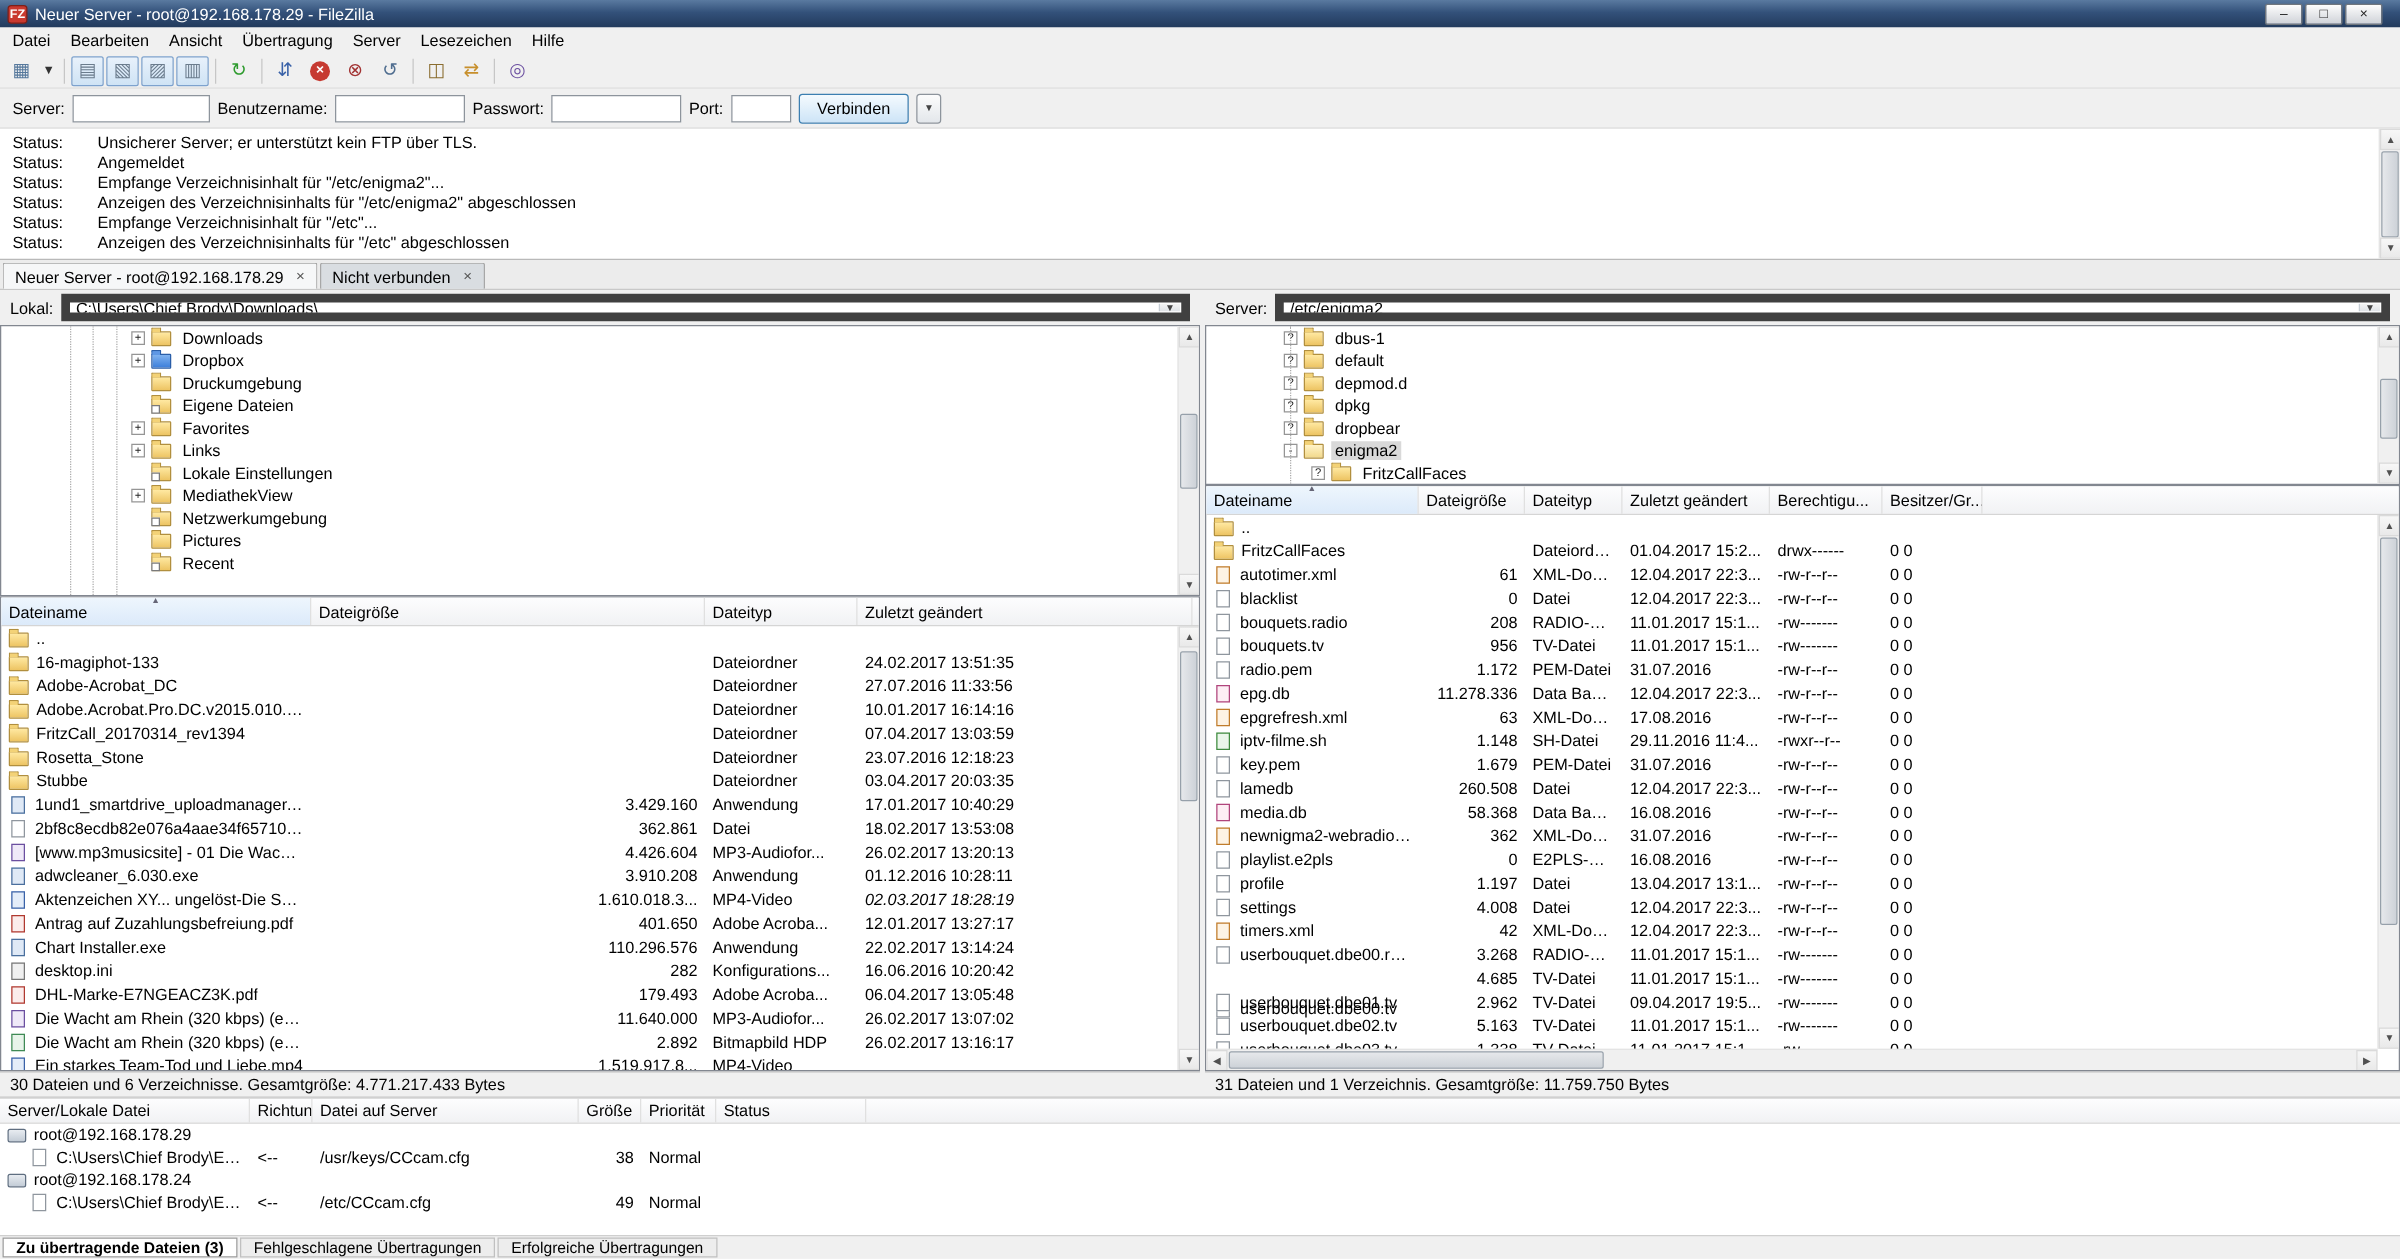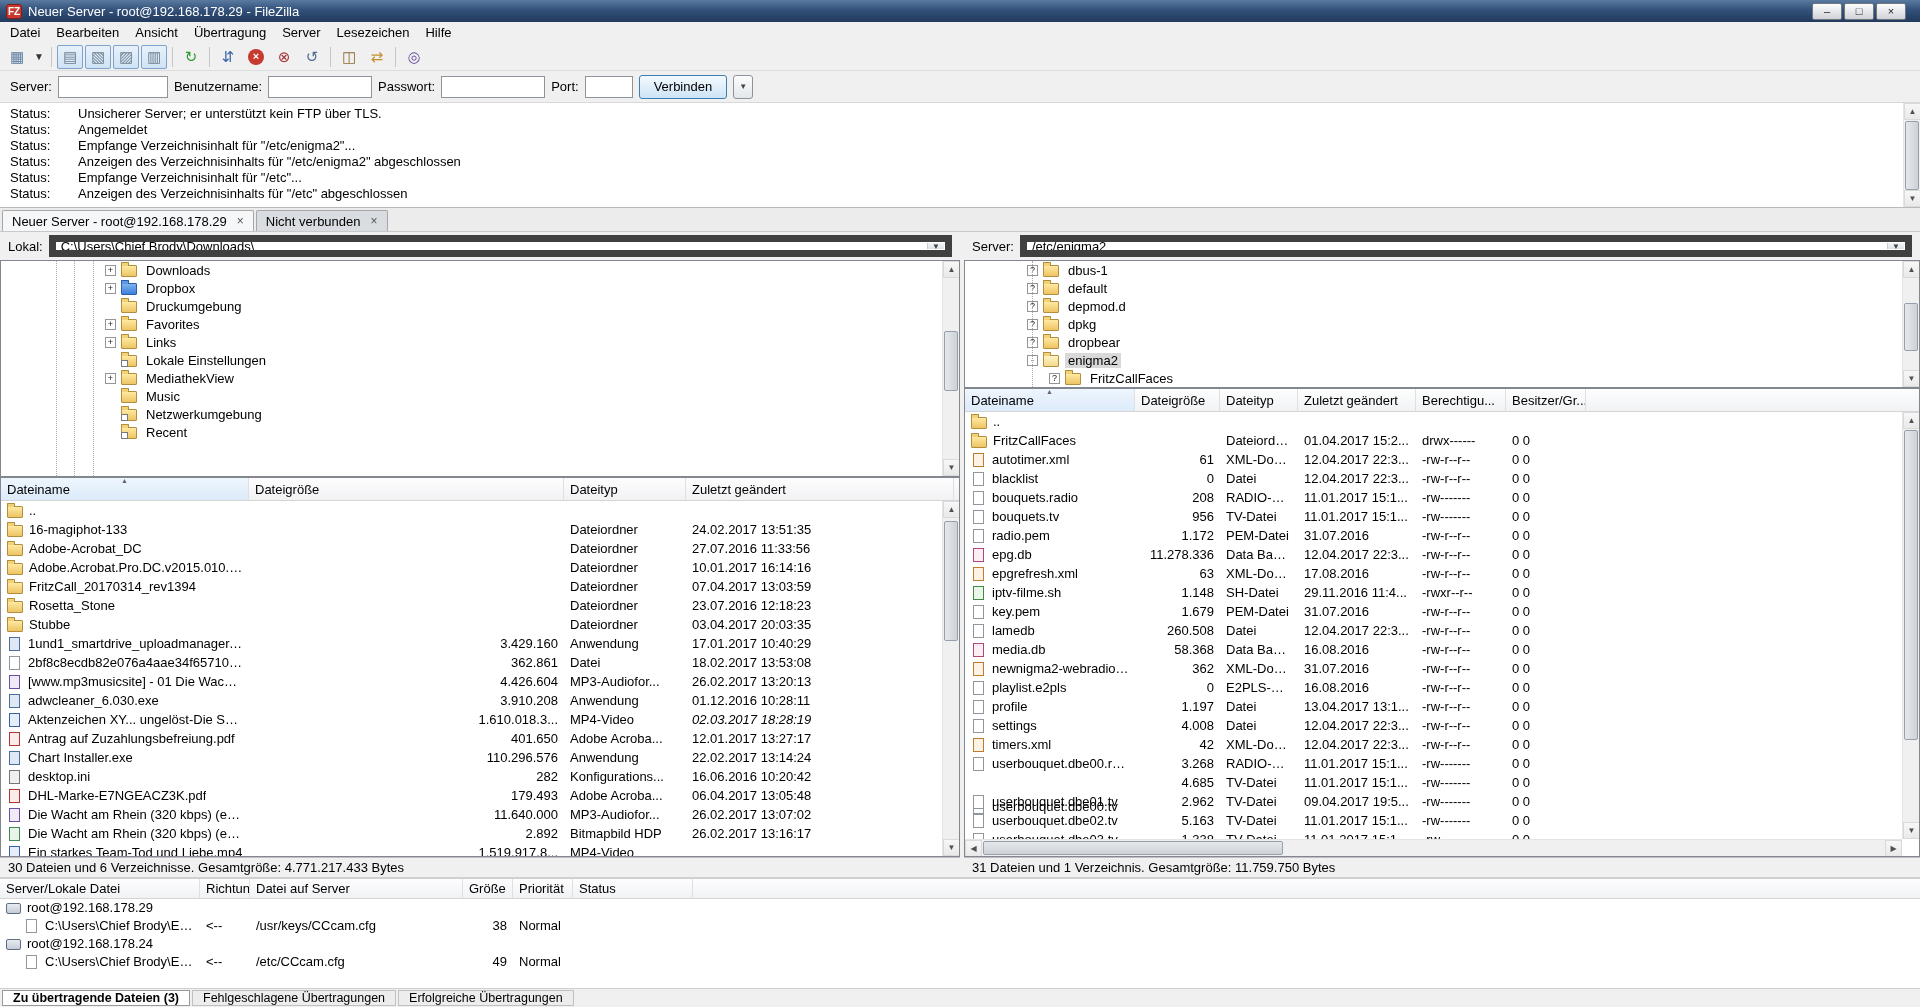--- a/index.html
+++ b/index.html
@@ -307,20 +307,26 @@
               <span class="tree-label">Dropbox</span>
             </div>
             <div class="tree-row">
               <span class="tree-spacer" style="width: 104px;"></span>
               <span class="expander-ph"></span>
               <span class="ficon folder"></span>
               <span class="tree-label">Druckumgebung</span>
             </div>
             <div class="tree-row">
               <span class="tree-spacer" style="width: 104px;"></span>
+              <span class="expander-ph"></span>
+              <span class="ficon folder shortcut"></span>
+              <span class="tree-label">Eigene Dateien</span>
+            </div>
+            <div class="tree-row">
+              <span class="tree-spacer" style="width: 104px;"></span>
               <span class="expander">+</span>
               <span class="ficon folder"></span>
               <span class="tree-label">Favorites</span>
             </div>
             <div class="tree-row">
               <span class="tree-spacer" style="width: 104px;"></span>
               <span class="expander">+</span>
               <span class="ficon folder"></span>
               <span class="tree-label">Links</span>
             </div>
@@ -332,28 +338,28 @@
             </div>
             <div class="tree-row">
               <span class="tree-spacer" style="width: 104px;"></span>
               <span class="expander">+</span>
               <span class="ficon folder"></span>
               <span class="tree-label">MediathekView</span>
             </div>
             <div class="tree-row">
               <span class="tree-spacer" style="width: 104px;"></span>
               <span class="expander-ph"></span>
-              <span class="ficon folder"></span>
-              <span class="tree-label">Music</span>
-            </div>
-            <div class="tree-row">
-              <span class="tree-spacer" style="width: 104px;"></span>
-              <span class="expander-ph"></span>
               <span class="ficon folder shortcut"></span>
               <span class="tree-label">Netzwerkumgebung</span>
+            </div>
+            <div class="tree-row">
+              <span class="tree-spacer" style="width: 104px;"></span>
+              <span class="expander-ph"></span>
+              <span class="ficon folder"></span>
+              <span class="tree-label">Pictures</span>
             </div>
             <div class="tree-row">
               <span class="tree-spacer" style="width: 104px;"></span>
               <span class="expander-ph"></span>
               <span class="ficon folder shortcut"></span>
               <span class="tree-label">Recent</span>
             </div>
           </div>
         <div class="vscroll">
           <div class="arrow up">▲</div>

